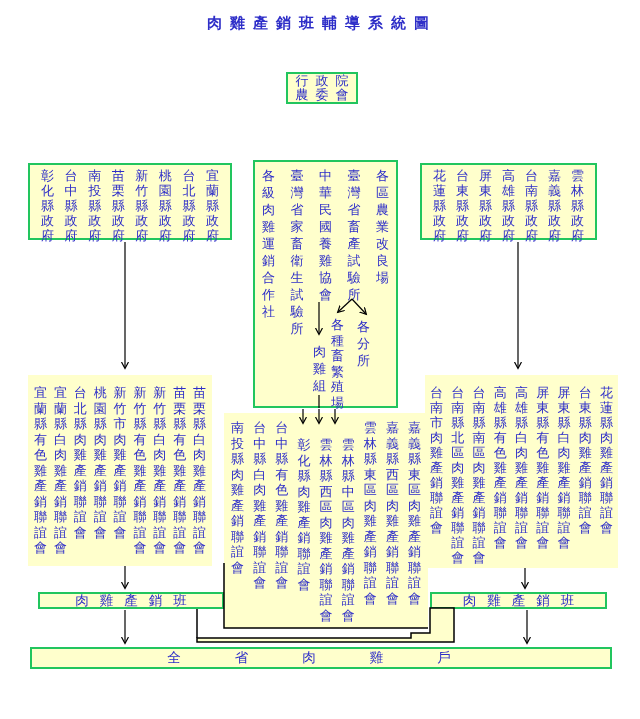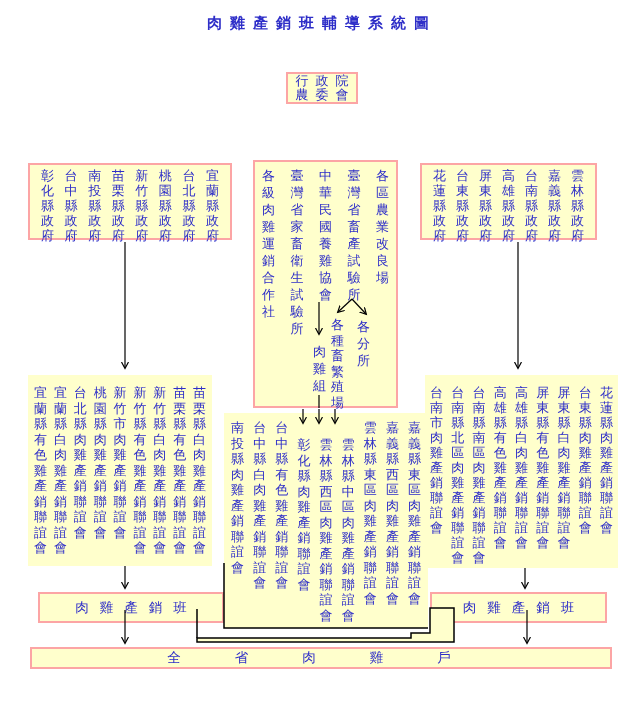--- a/index.html
+++ b/index.html
@@ -10,21 +10,21 @@
   }
   .abs{position:absolute;}
   
   #title{
     left:0;top:14px;width:640px;text-align:center;
     font-size:15px;font-weight:bold;letter-spacing:8px;padding-left:4px;
     box-sizing:border-box;
   }
   
   .ybox{
-    background:#FFFFCC;border:2px solid #fca5a5;box-sizing:border-box;
+    background:#FFFFCC;border:2px solid #22c55e;box-sizing:border-box;
   }
   
   .smallbox{
     left:286px;width:72px;height:32px;
     display:flex;flex-direction:column;justify-content:center;align-items:center;
     font-size:13px;line-height:14px;
   }
   .smallbox .ln{letter-spacing:7px;padding-left:7px;white-space:nowrap;}
   #box-council{top:72px;}
   #box-province{top:120px;}
@@ -52,21 +52,21 @@
   #group-left  .colwrap{padding:10px 5px 0 5px;}
   #group-center .colwrap{padding:7px 6px 0 6px;}
   #group-right .colwrap{padding:10px 4px 0 4px;}
   
   .sublabel{--fs:13px;width:15px;}
   #sub-broiler {left:312px;top:343px;--pitch:17px;}
   #sub-breeding{left:330px;top:317px;--pitch:15.5px;}
   #sub-branch  {left:356px;top:318px;--pitch:17px;}
   
   .classbox{
-    height:31px;display:flex;align-items:center;justify-content:center;
+    height:17px;display:flex;align-items:center;justify-content:center;
     font-size:13.5px;
   }
   .classbox .ln{letter-spacing:11px;padding-left:11px;white-space:nowrap;}
   #class-left {left:38px; top:592px;width:186px;}
   #class-right{left:430px;top:592px;width:177px;}
   
   #box-bottom{
     left:30px;top:647px;width:582px;height:22px;
     display:flex;align-items:center;justify-content:center;font-size:13.5px;font-family:Liberation Mono, monospace;
   }

